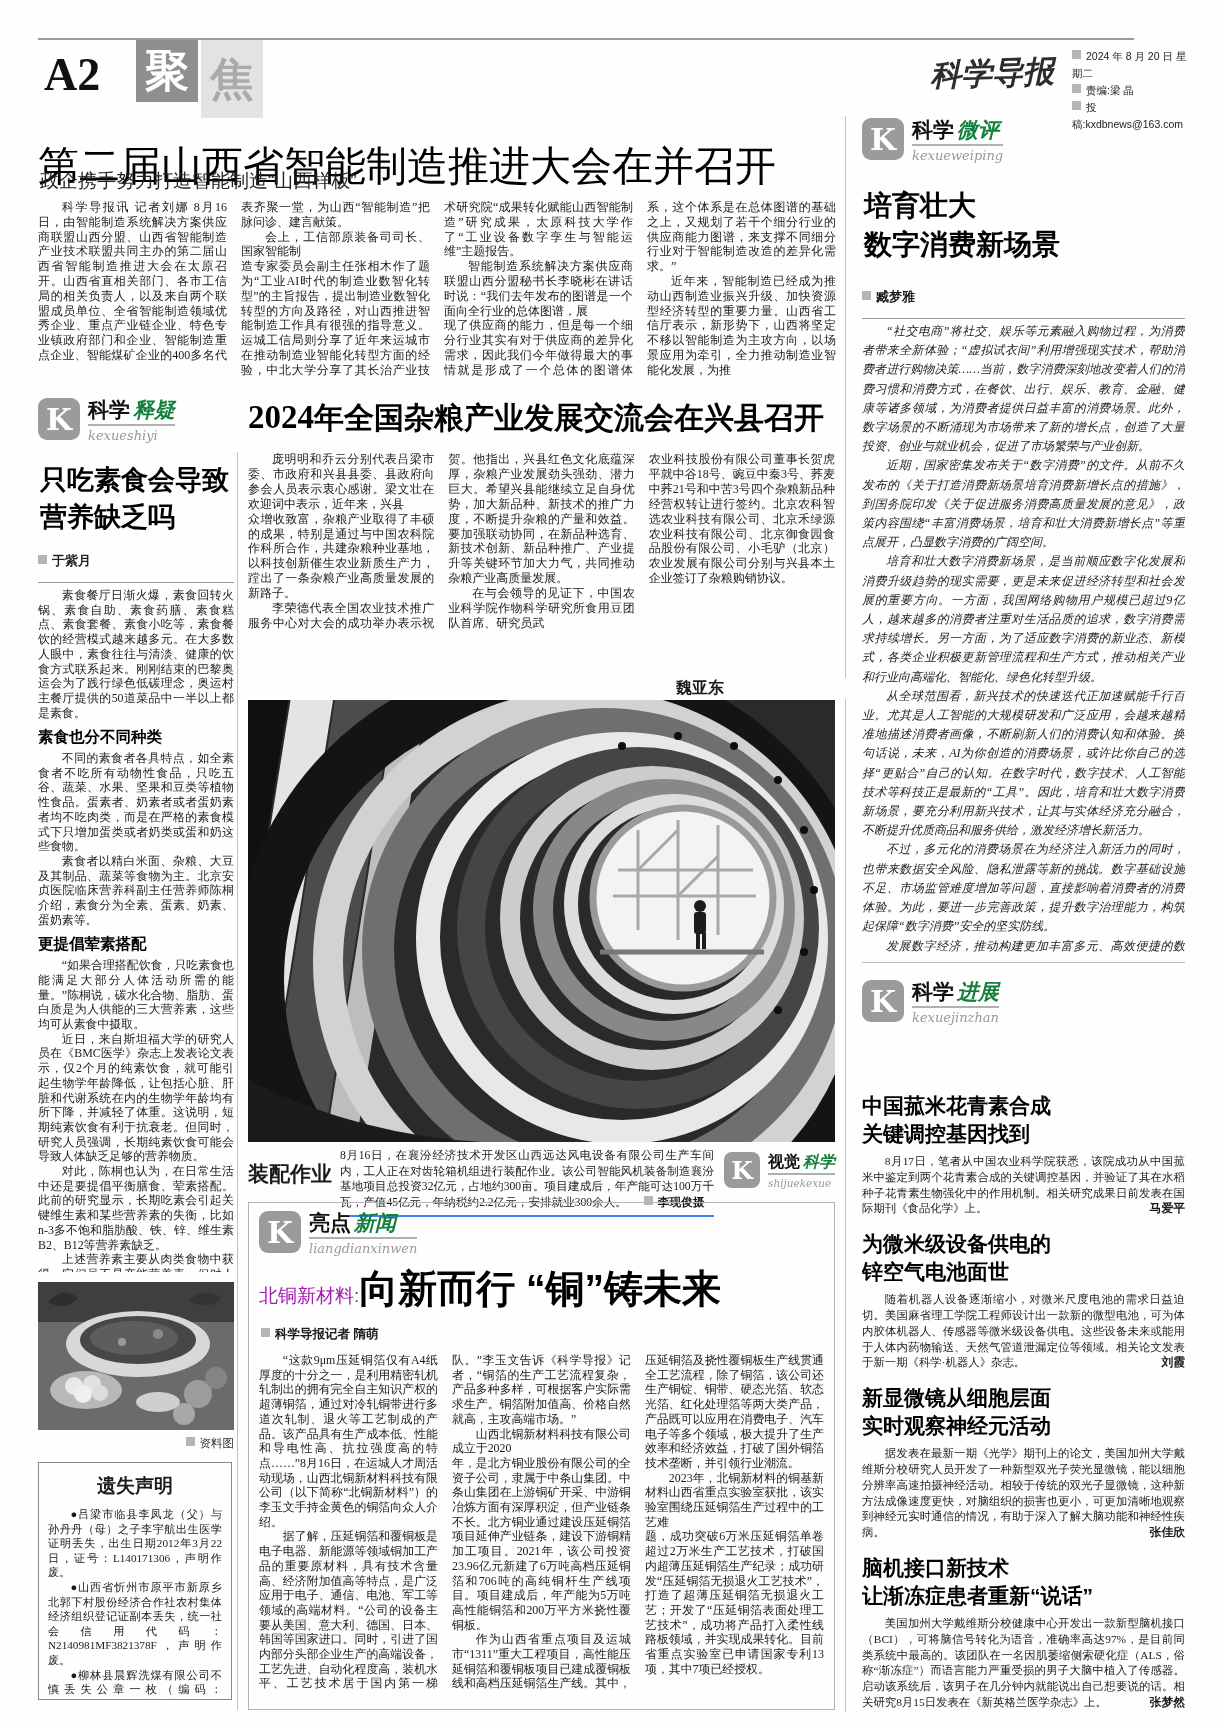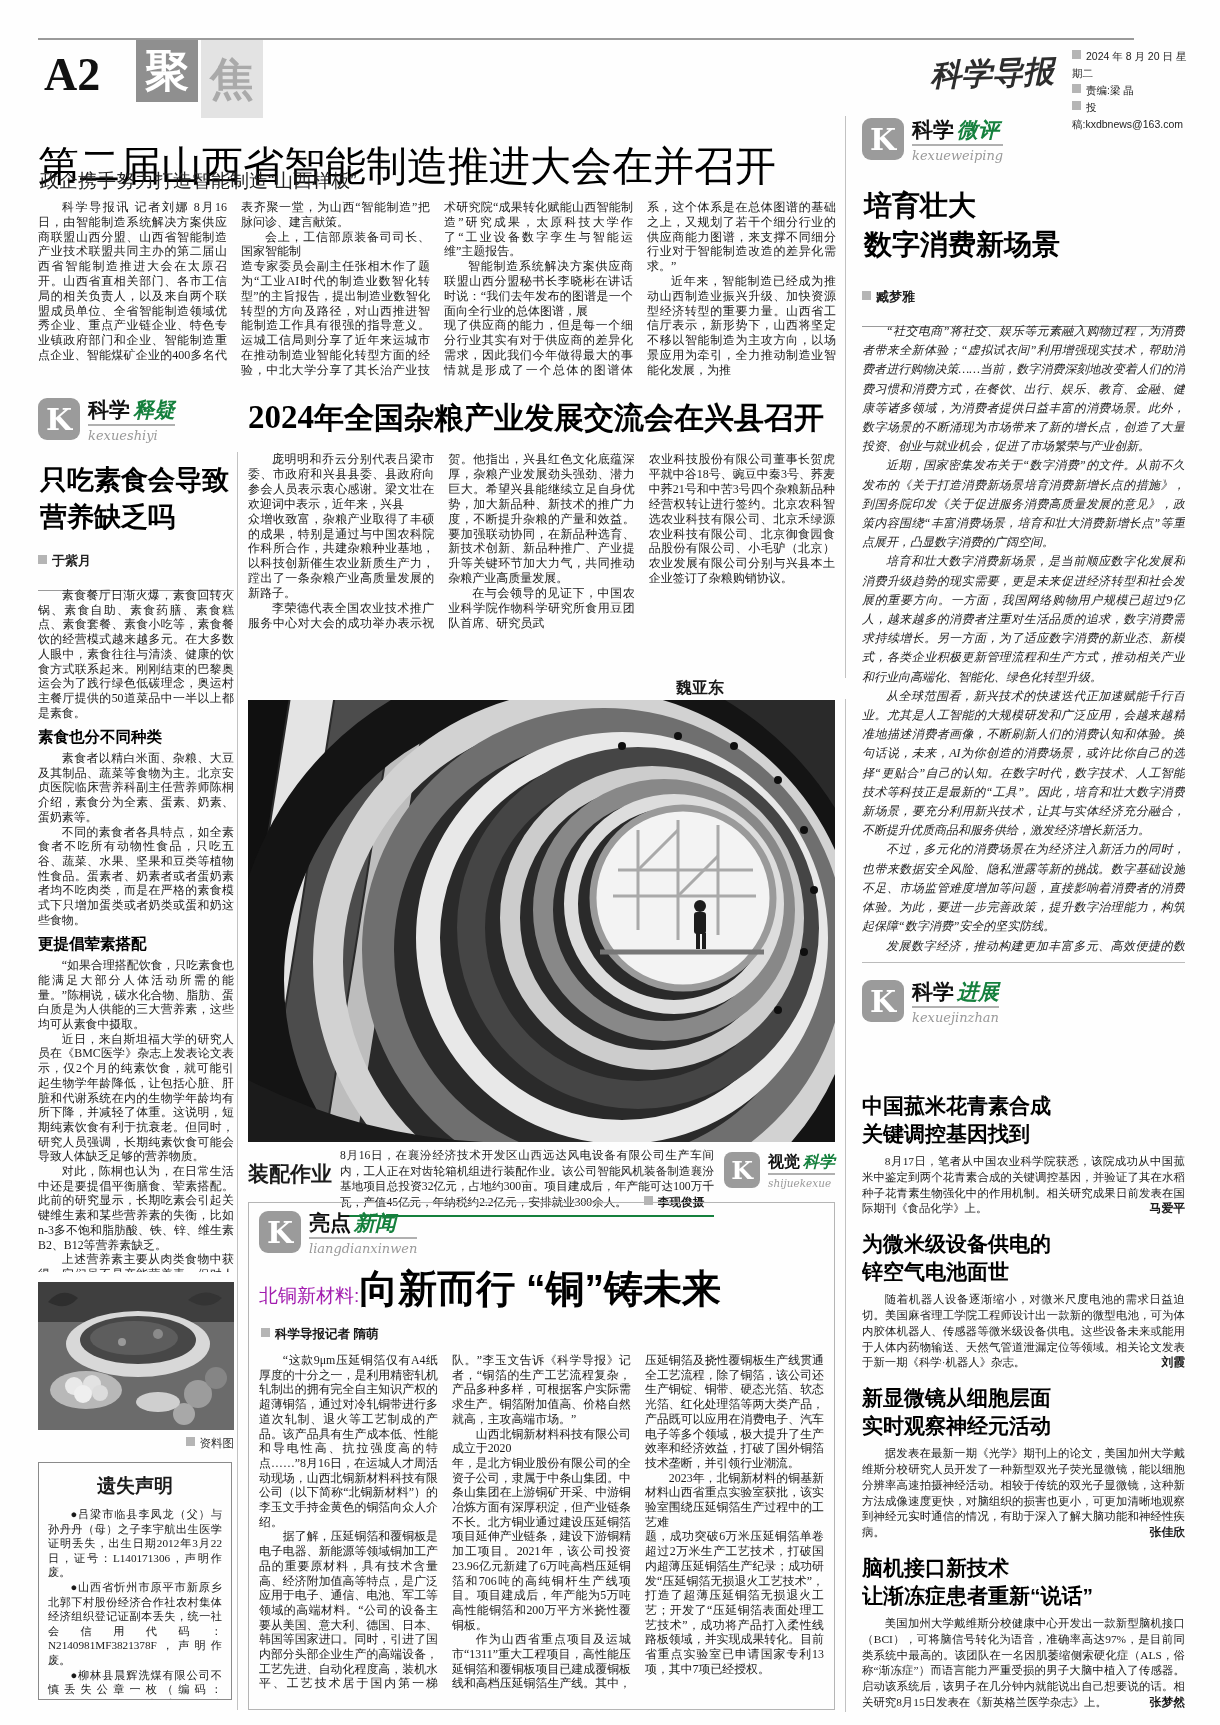--- a/index.html
+++ b/index.html
@@ -37,21 +37,21 @@
   .klabel{margin-left:8px;}
   .kl-top{display:block;border-bottom:2px solid #b0b0b0;padding-bottom:2px;font-size:21px;line-height:24px;white-space:nowrap;}
   .kl-top b{font-family:"Liberation Sans",sans-serif;color:#111;}
   .kl-top i{font-family:"DejaVu Serif",serif;color:#15803d;font-weight:bold;margin-left:3px;}
   .kl-py{display:block;font-family:"DejaVu Serif",serif;font-style:italic;color:#999;font-size:13px;margin-top:2px;}
   
   .shiyi-logo{left:38px;top:398px;}
   .shiyi-title{position:absolute;left:40px;top:462px;width:196px;font-family:"Liberation Sans",sans-serif;
                font-weight:bold;font-size:27px;line-height:37px;color:#000;}
   .author-row{font-family:Liberation Sans, sans-serif;font-weight:bold;font-size:13px;color:#222;
-              border-bottom:1px solid #9a9a9a;padding-bottom:20px;}
+              border-bottom:1px solid #9a9a9a;padding-bottom:12px;}
   .shiyi-author{position:absolute;left:38px;top:552px;width:196px;}
   .shiyi-body{position:absolute;left:38px;top:588px;width:196px;height:684px;overflow:hidden;
               font-size:11.9px;line-height:14.7px;text-align:justify;}
   .shiyi-body p{margin:0;text-indent:2em;}
   .shiyi-body h4{margin:10px 0 6px;font-family:"Liberation Sans",sans-serif;font-size:15.5px;color:#000;}
   .food-photo{position:absolute;left:38px;top:1282px;width:196px;height:148px;overflow:hidden;}
   .ziliao{position:absolute;left:38px;top:1436px;width:196px;text-align:right;font-size:11.5px;color:#333;}
   .lost-box{position:absolute;left:38px;top:1462px;width:194px;height:238px;border:1px solid #8a8a8a;
             padding:8px 9px;box-sizing:border-box;overflow:hidden;}
   .lost-title{text-align:center;font-family:"Liberation Sans",sans-serif;font-weight:bold;font-size:19px;margin:2px 0 8px;}
@@ -60,21 +60,21 @@
   .zl-head{position:absolute;left:248px;top:398px;width:587px;white-space:nowrap;color:#000;}
   .zl-head .num{font-family:"Liberation Serif",serif;font-weight:bold;font-size:33px;}
   .zl-head .txt{font-family:"Liberation Sans",sans-serif;font-weight:bold;font-size:30px;}
   .zl-cols{position:absolute;left:248px;top:452px;width:587px;height:244px;overflow:hidden;
            column-count:3;column-gap:14px;font-size:12px;line-height:14.9px;text-align:justify;}
   .zl-author{position:absolute;left:676px;top:678px;width:180px;font-weight:bold;font-size:16px;background:#fefefe;}
   
   .big-photo{position:absolute;left:248px;top:700px;width:587px;height:442px;overflow:hidden;background:#222;}
   .cap-row{position:absolute;left:248px;top:1148px;width:587px;display:flex;}
   .cap-title{flex:0 0 92px;font-family:"Liberation Sans",sans-serif;font-weight:bold;font-size:21px;padding-top:12px;}
-  .cap-text{flex:1 1 auto;font-size:11.6px;line-height:15.5px;text-align:justify;border-bottom:2px solid #15803d;
+  .cap-text{flex:1 1 auto;font-size:11.6px;line-height:15.5px;text-align:justify;border-bottom:2px solid #3b82f6;
             padding-bottom:5px;}
   .cap-credit{white-space:nowrap;font-weight:bold;margin-left:14px;}
   .vlogo{flex:0 0 86px;margin-left:10px;padding-top:4px;}
   .vlogo .ktile{width:36px;height:36px;font-size:25px;border-radius:8px;}
   .vlogo .kl-top{font-size:16px;line-height:19px;}
   .vlogo .kl-py{font-size:10.5px;}
   .vlogo .klogo{flex-direction:row;}
   
   .ld-box{position:absolute;left:248px;top:1202px;width:587px;height:508px;border:1px solid #b5b5b5;
           box-sizing:border-box;padding:8px 10px;overflow:hidden;}
@@ -148,22 +148,22 @@
   </div>
   <div class="shiyi-title pre">只吃素食会导致
 营养缺乏吗</div>
   <div class="author-row shiyi-author"><span class="sq"></span><span>于紫月</span></div>
   <div class="shiyi-body">
     <div>
         <p>素食餐厅日渐火爆，素食回转火锅、素食自助、素食药膳、素食糕点、素食套餐、素食小吃等，素食餐饮的经营模式越来越多元。在大多数人眼中，素食往往与清淡、健康的饮食方式联系起来。刚刚结束的巴黎奥运会为了践行绿色低碳理念，奥运村主餐厅提供的50道菜品中一半以上都是素食。</p>
       </div>
     <h4>素食也分不同种类</h4>
     <div>
+        <p>不同的素食者各具特点，如全素食者不吃所有动物性食品，只吃五谷、蔬菜、水果、坚果和豆类等植物性食品。蛋素者、奶素者或者蛋奶素者均不吃肉类，而是在严格的素食模式下只增加蛋类或者奶类或蛋和奶这些食物。</p>
         <p>素食者以精白米面、杂粮、大豆及其制品、蔬菜等食物为主。北京安贞医院临床营养科副主任营养师陈桐介绍，素食分为全素、蛋素、奶素、蛋奶素等。</p>
-        <p>不同的素食者各具特点，如全素食者不吃所有动物性食品，只吃五谷、蔬菜、水果、坚果和豆类等植物性食品。蛋素者、奶素者或者蛋奶素者均不吃肉类，而是在严格的素食模式下只增加蛋类或者奶类或蛋和奶这些食物。</p>
       </div>
     <h4>更提倡荤素搭配</h4>
     <div>
         <p>“如果合理搭配饮食，只吃素食也能满足大部分人体活动所需的能量。”陈桐说，碳水化合物、脂肪、蛋白质是为人供能的三大营养素，这些均可从素食中摄取。</p>
         <p>近日，来自斯坦福大学的研究人员在《BMC医学》杂志上发表论文表示，仅2个月的纯素饮食，就可能引起生物学年龄降低，让包括心脏、肝脏和代谢系统在内的生物学年龄均有所下降，并减轻了体重。这说明，短期纯素饮食有利于抗衰老。但同时，研究人员强调，长期纯素饮食可能会导致人体缺乏足够的营养物质。</p>
         <p>对此，陈桐也认为，在日常生活中还是要提倡平衡膳食、荤素搭配。此前的研究显示，长期吃素会引起关键维生素和某些营养素的失衡，比如n-3多不饱和脂肪酸、铁、锌、维生素B2、B12等营养素缺乏。</p>
         <p>上述营养素主要从肉类食物中获得，它们虽不是产能营养素，但对人体健康同样发挥着重要作用。尤其对于平时运动量较大的人群，更应采取平衡膳食模式，既为体力活动提供充足的能量，也为保持健康状态提供充足的营养物质。陈桐提醒，孕妇和胃肠道消化功能不好、低体重、贫血等人群不适合纯素饮食。</p>
       </div>
   </div>
 

